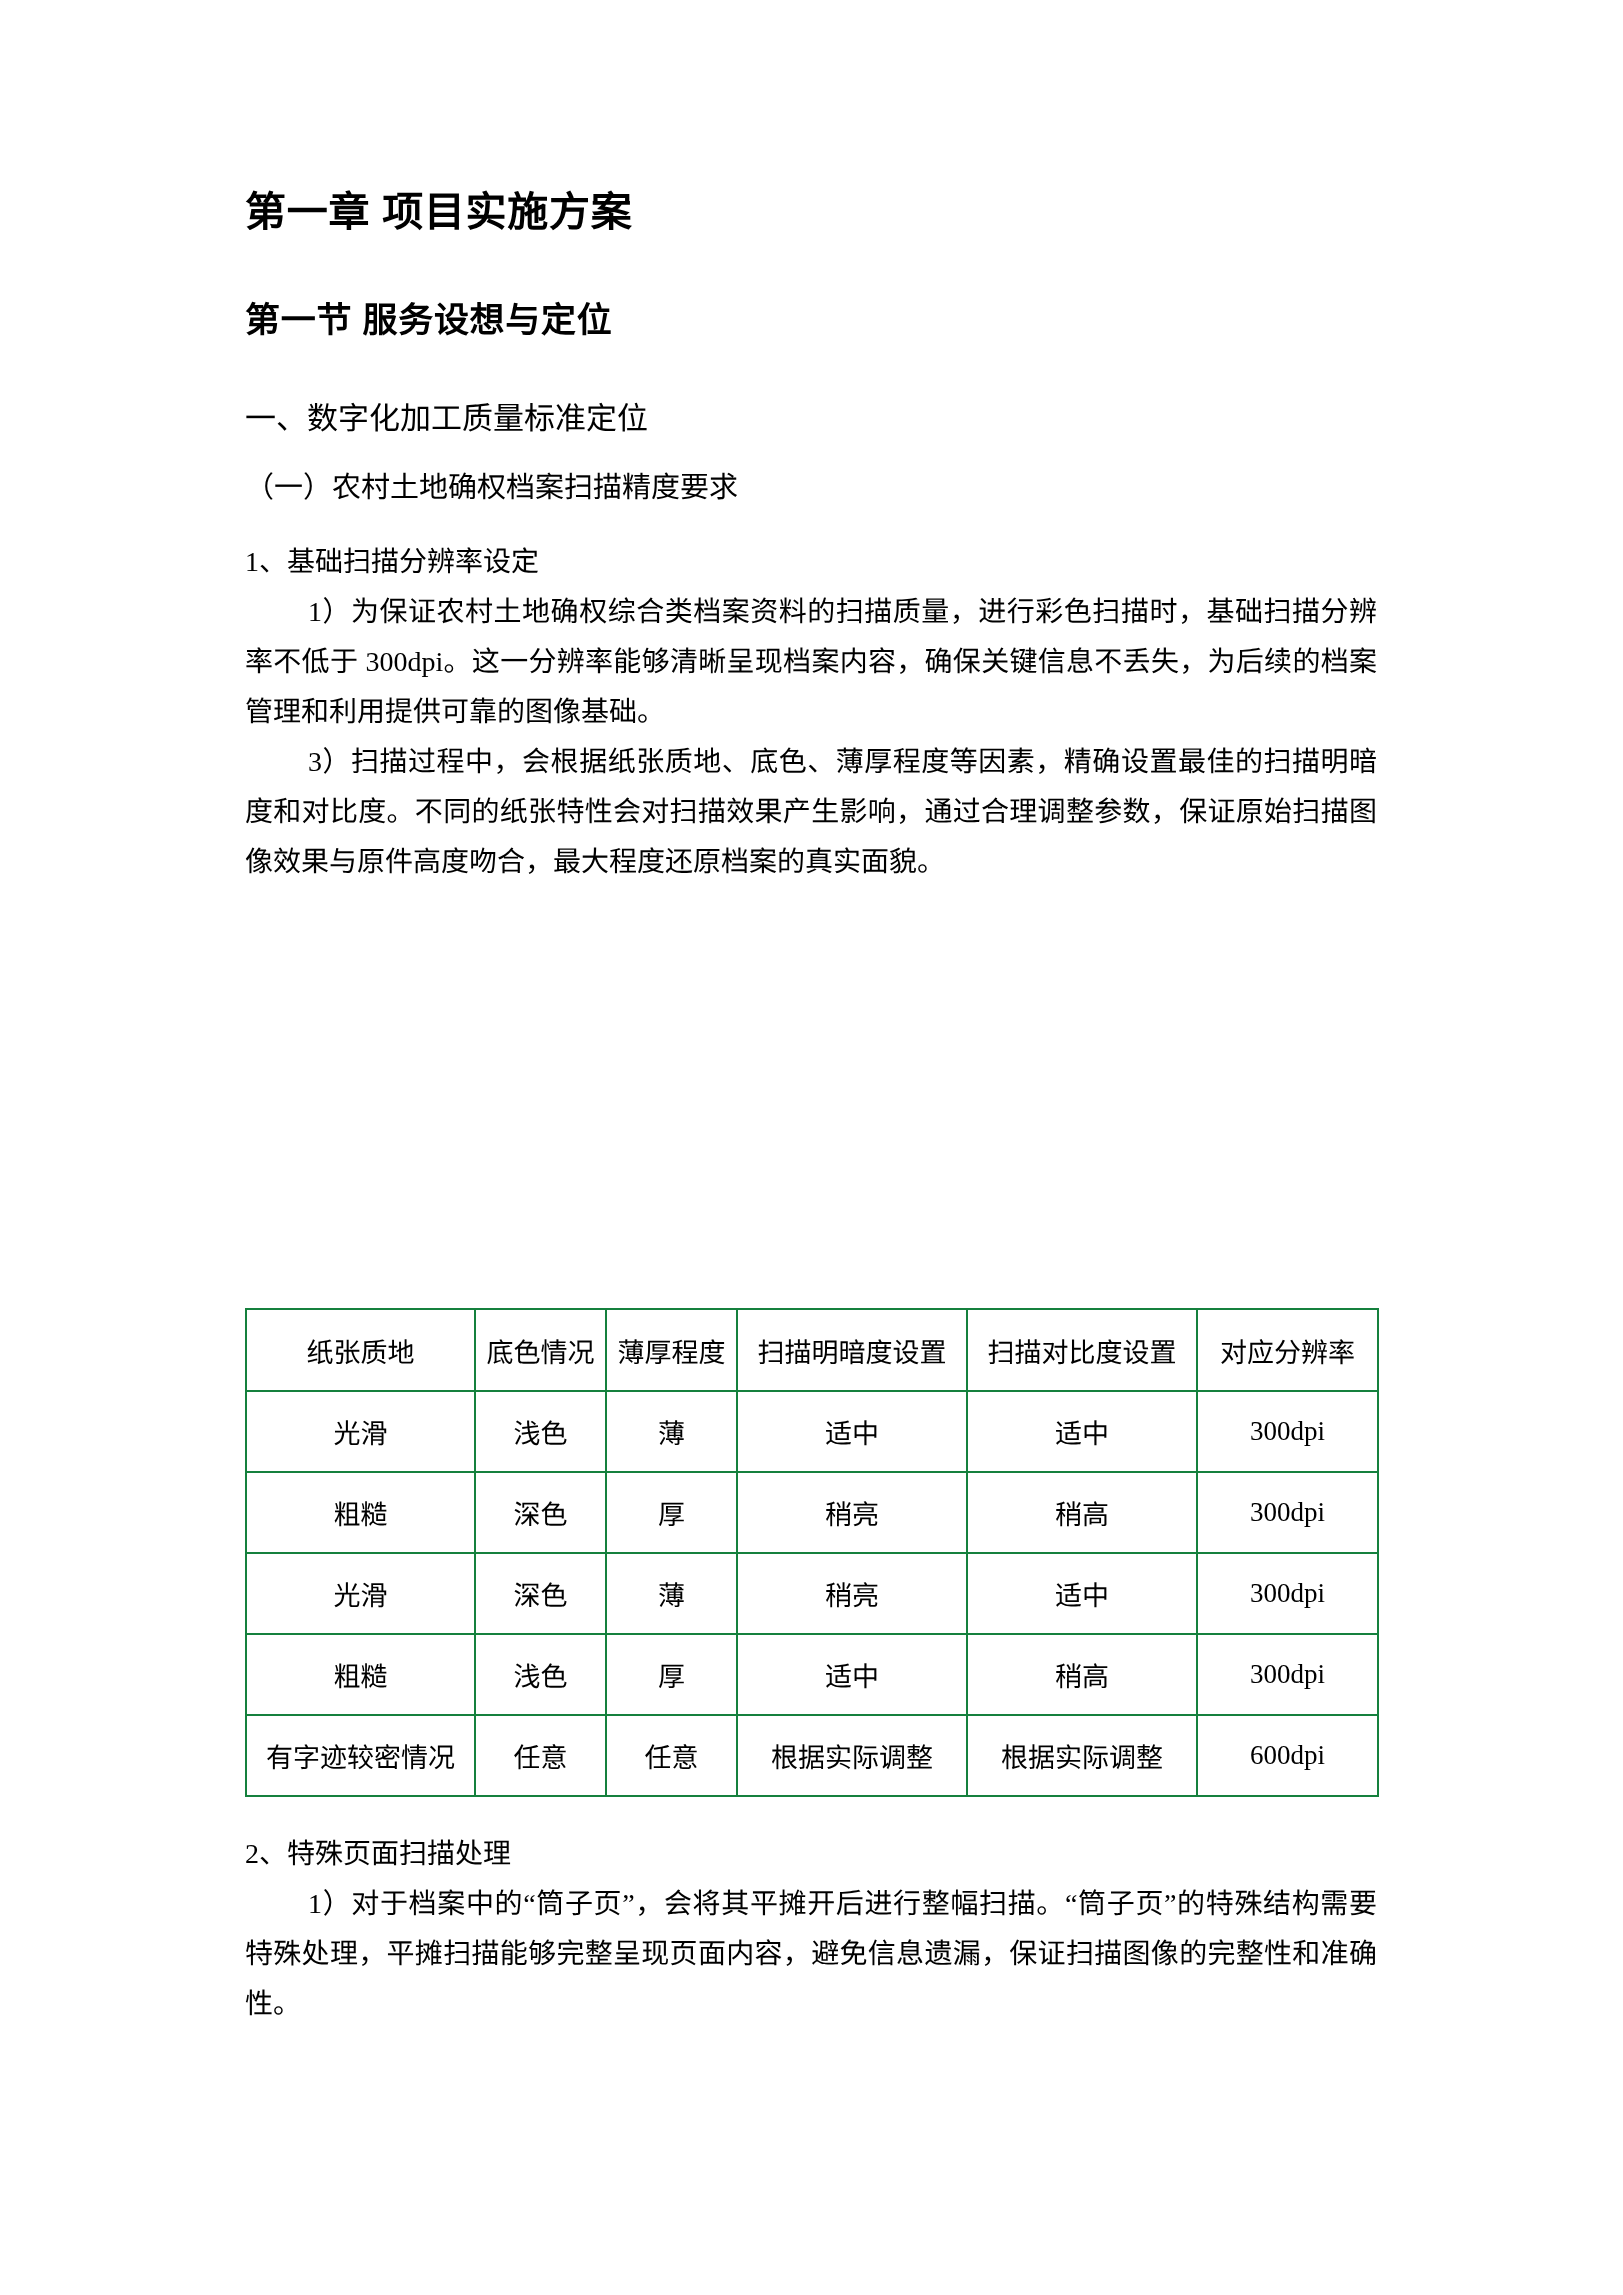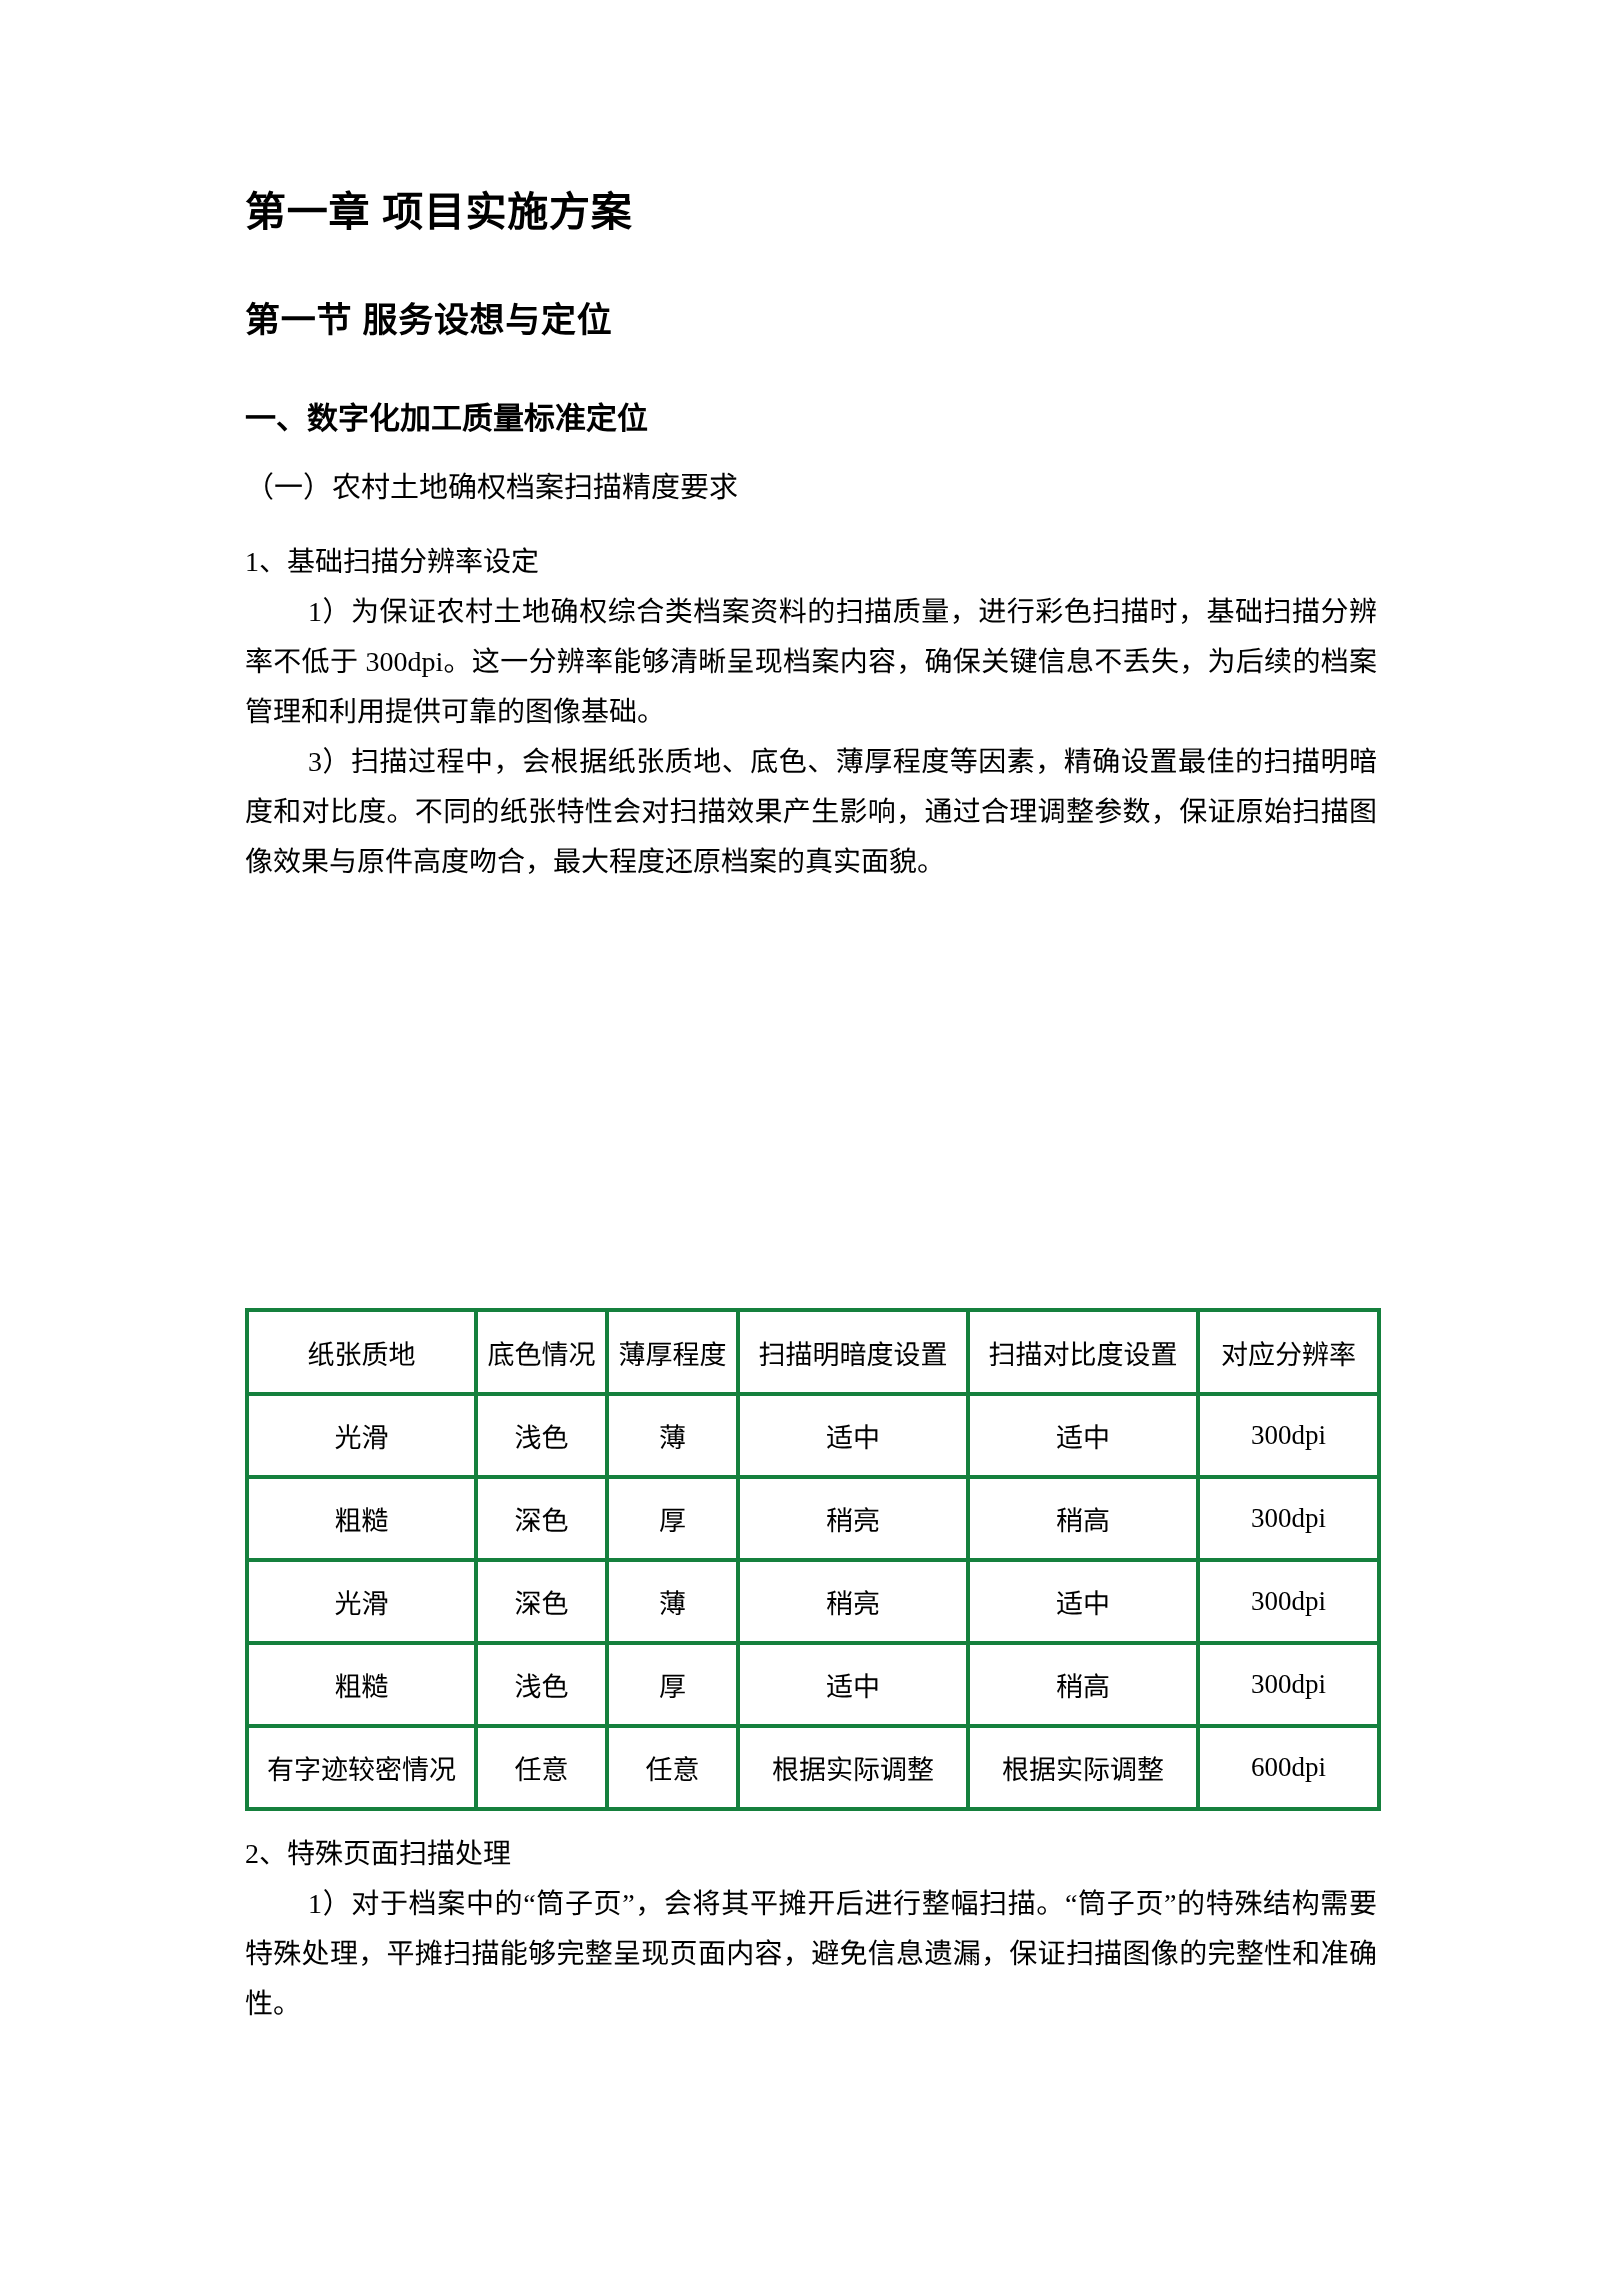--- a/index.html
+++ b/index.html
@@ -53,21 +53,21 @@
     padding: 0;
     letter-spacing: 0.7px;
     position: absolute;
     top: 302px;
     left: 0;
     white-space: nowrap;
   }
 
   h3.sub-title {
     font-family: "Liberation Sans", "DejaVu Sans", sans-serif;
-    font-weight: bold;
+    font-weight: normal;
     font-size: 31px;
     line-height: 1.0;
     margin: 0;
     padding: 0;
     letter-spacing: 0px;
     position: absolute;
     top: 403px;
     left: 0;
     white-space: nowrap;
   }
@@ -125,21 +125,21 @@
   table.spec {
     border-collapse: collapse;
     width: 1132px;
     table-layout: fixed;
     font-family: "Liberation Serif", "DejaVu Serif", serif;
     font-size: 27px;
   }
 
   table.spec td,
   table.spec th {
-    border: 4px solid #15803d;
+    border: 2px solid #15803d;
     text-align: center;
     vertical-align: middle;
     padding: 0;
     height: 79px;
     font-weight: normal;
     white-space: nowrap;
     overflow: hidden;
   }
 
   table.spec tr.hdr td {

